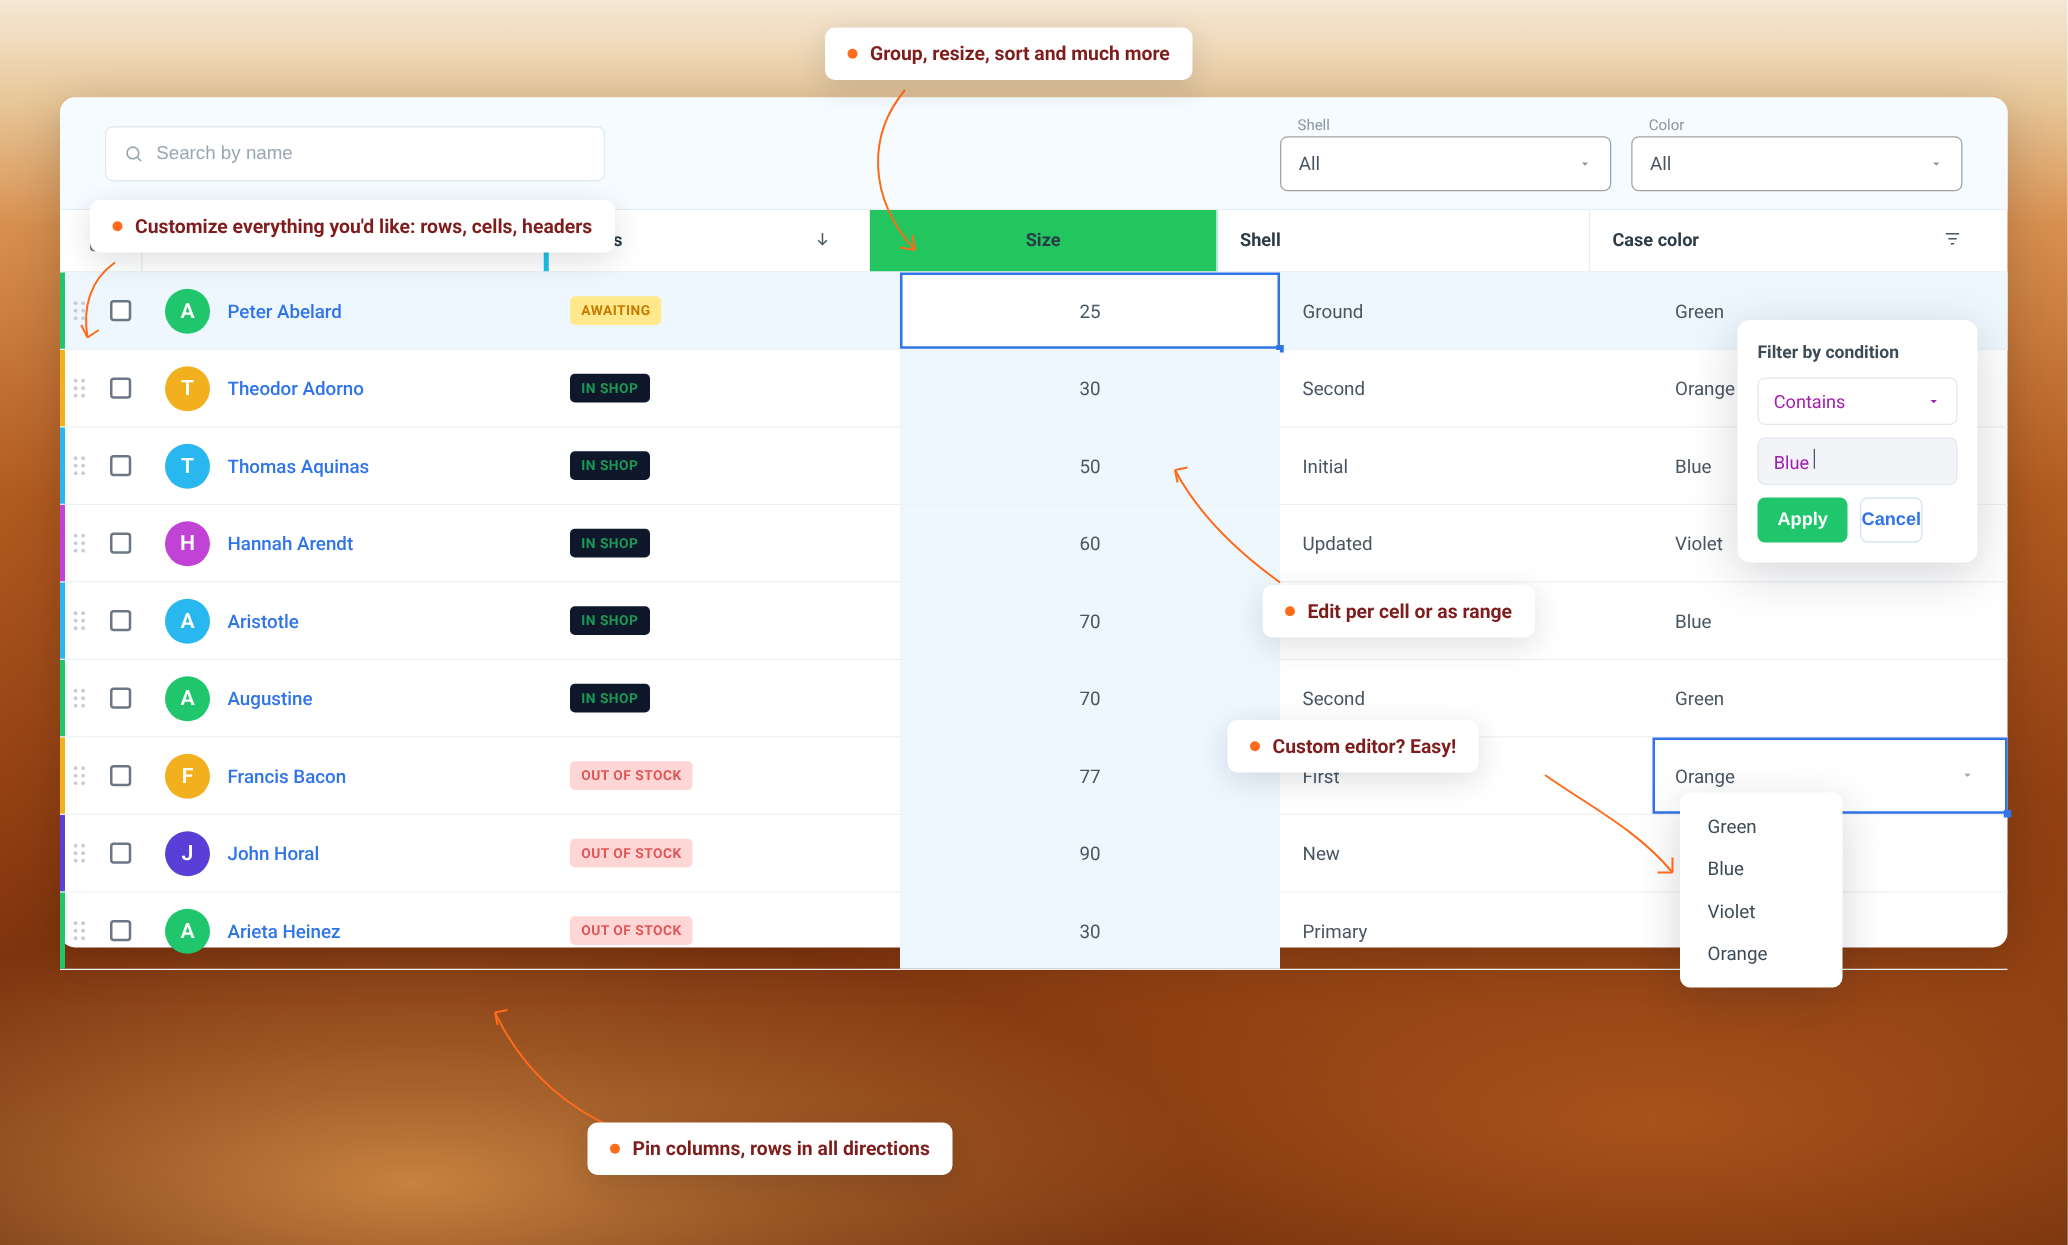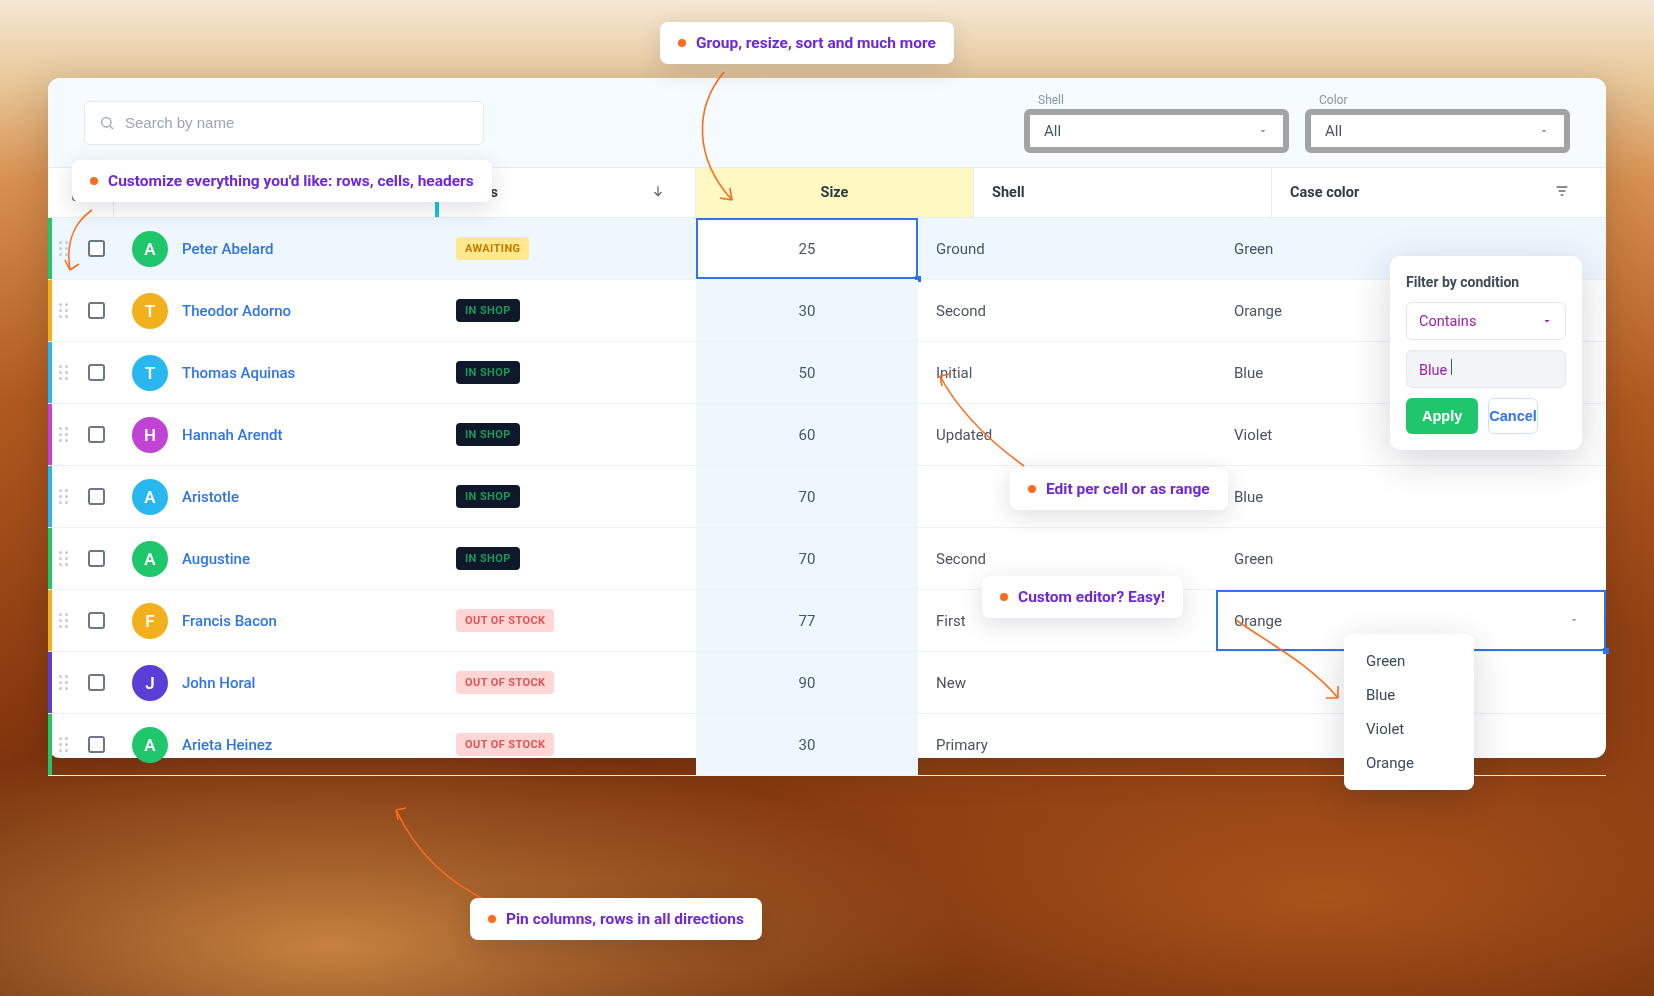--- a/index.html
+++ b/index.html
@@ -51,21 +51,21 @@
     border: none; outline: none; font-size: 15px; color: #5b6b7a;
     width: 100%; background: transparent;
   }
   .search input::placeholder { color: #9aa6b2; }
   .toolbar-spacer { flex: 1; }
   .select-group { display: flex; flex-direction: column; gap: 2px; }
   .select-label { font-size: 12px; color: #8a96a3; padding-left: 14px; }
   .select {
     width: 265px; height: 44px;
     background: #fff;
-    border: 6px solid #a3a3a3;
+    border: 1px solid #a3a3a3;
     border-radius: 6px;
     display: flex; align-items: center; justify-content: space-between;
     padding: 0 14px;
     font-size: 15px; color: #4a5562;
   }
   .select svg { width: 12px; height: 12px; color: #8a96a3; }
 
   .group-header {
     height: 50px;
     display: flex;
@@ -88,21 +88,21 @@
     display: flex; align-items: center;
     padding: 0 18px;
     font-size: 14.5px; font-weight: 700; color: #2b3b48;
     border-right: 1px solid #e6eef4;
     position: relative;
   }
   .col:last-child { border-right: none; }
   .col-check { width: 66px; justify-content: center; }
   .col-name { width: 324px; }
   .col-status { width: 258px; justify-content: space-between; padding-right: 30px; position: relative;}
-  .col-size { width: 278px; justify-content: center; background: #fef9c3; }
+  .col-size { width: 278px; justify-content: center; background: #22c55e; }
   .col-shell { width: 298px; }
   .col-color { flex: 1; justify-content: space-between; padding-right: 36px; }
   .checkbox {
     width: 17px; height: 17px; border: 2px solid #6b7785; border-radius: 3px;
     display: inline-block; background: #fff;
   }
   .resize-bar {
     position: absolute; right: -2px; top: 0; bottom: 0; width: 4px;
     background: #19c2e6; z-index: 2;
   }
@@ -125,21 +125,21 @@
   }
   .cell {
     display: flex; align-items: center;
     padding: 0 18px;
     font-size: 15px; color: #4a5562;
   }
   .cell-drag { width: 30px; justify-content: center; color: #c4ccd4; padding: 0; }
   .cell-check { width: 36px; justify-content: center; padding: 0; }
   .cell-name { width: 324px; gap: 14px; }
   .cell-status { width: 258px; }
-  .cell-size { width: 222px; justify-content: center; }
+  .cell-size { width: 304px; justify-content: center; margin-left: 24px; }
   .cell-shell { width: 298px; }
   .cell-color { flex: 1; }
   .avatar {
     width: 36px; height: 36px; border-radius: 50%;
     display: flex; align-items: center; justify-content: center;
     color: #fff; font-weight: 600; font-size: 17px;
   }
   .link { color: #2f74e8; font-weight: 500; }
   .badge {
     display: inline-block;
@@ -209,21 +209,21 @@
     background: #fff; color: #2f74e8; border: 1px solid #cfe0f7; border-radius: 6px;
     padding: 9px 0; font-size: 14.5px; font-weight: 600;
   }
 
   .callout {
     position: absolute;
     background: #fff; border-radius: 8px;
     box-shadow: 0 6px 24px rgba(20,30,45,0.14);
     padding: 12px 18px;
     display: flex; align-items: center; gap: 10px;
-    font-size: 15.5px; font-weight: 700; color: #6d28d9;
+    font-size: 15.5px; font-weight: 700; color: #7f1d1d;
     z-index: 80;
     white-space: nowrap;
   }
   .callout .dot {
     width: 8px; height: 8px; border-radius: 50%; background: #ff6b1a; flex: none;
   }
 
   svg.arrow { position: absolute; z-index: 75; pointer-events: none; }
   svg.arrow path { stroke: #ff6b1a; stroke-width: 1.6; fill: none; }
 

